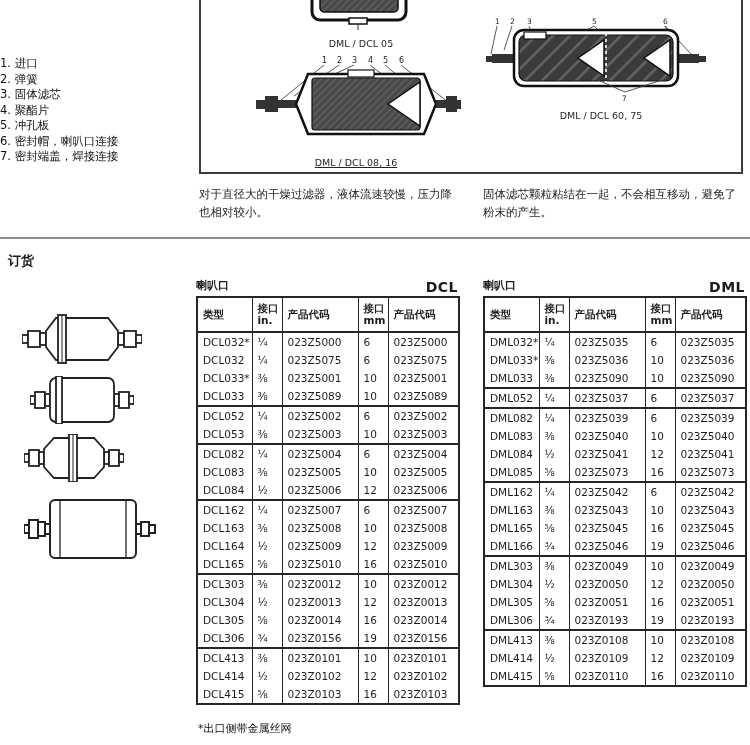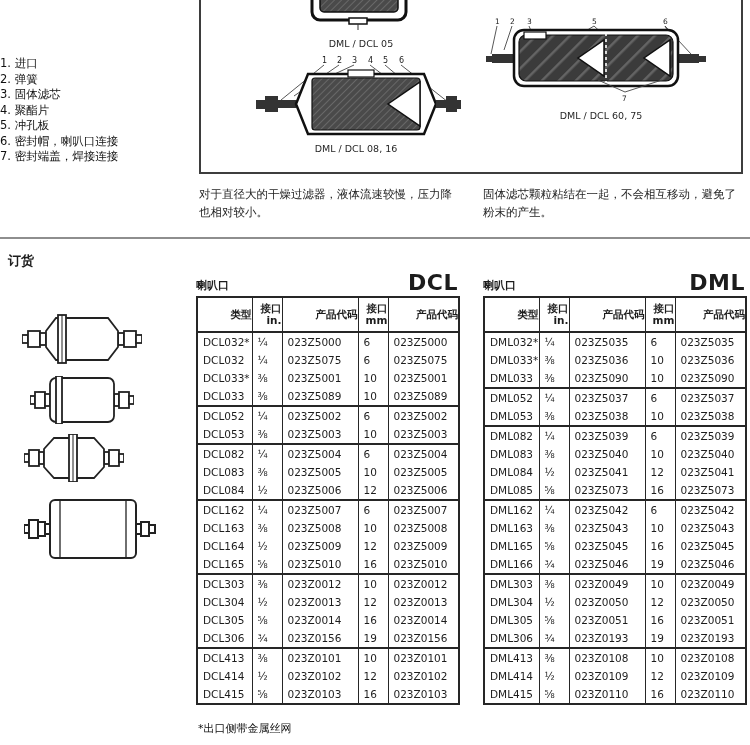--- a/index.html
+++ b/index.html
@@ -14,21 +14,21 @@
               font-size:11.5px;line-height:15.5px;color:#111;}
 
   .diagram-box{position:absolute;left:199px;top:-36px;width:544px;height:210px;
                border:2px solid #3d3d3d;background:#fff;box-sizing:border-box;}
   .diagram-box svg{position:absolute;}
   .svg-05{left:78px;top:4px;}
   .svg-0816{left:55px;top:86px;}
   .svg-6075{left:285px;top:50px;}
   .dlabel{position:absolute;font-size:9.5px;color:#262626;text-align:center;white-space:nowrap;}
   .label-05{left:90px;top:72px;width:140px;}
-  .label-0816{left:85px;top:177px;width:140px;}
+  .label-0816{left:85px;top:191px;width:140px;text-decoration:underline;}
   .label-6075{left:330px;top:144px;width:140px;}
 
   .para{position:absolute;top:186px;margin:0;font-size:11.5px;line-height:17.5px;color:#1e1e1e;}
   .para-left{left:199px;width:256px;}
   .para-right{left:483px;width:263px;}
 
   .divider{position:absolute;left:0;top:237px;width:750px;border-top:2px solid #8e8e8e;}
 
   .ordering-heading{position:absolute;left:8px;top:252px;margin:0;font-size:13px;font-weight:bold;}
 
@@ -36,24 +36,24 @@
   .o1{left:22px;top:310px;}
   .o2{left:30px;top:376px;}
   .o3{left:24px;top:434px;}
   .o4{left:24px;top:494px;}
 
   .table-block{position:absolute;top:263px;width:262px;}
   .tb-dcl{left:196px;}
   .tb-dml{left:483px;}
   .table-head-row{display:flex;justify-content:space-between;align-items:flex-end;height:31px;margin-bottom:2px;gap:35px;}
   .conn{font-size:11px;font-weight:bold;padding-bottom:1px;}
-  .ttl{font-size:22px;font-weight:bold;line-height:1;letter-spacing:.5px;}
+  .ttl{font-size:14px;font-weight:bold;line-height:1;letter-spacing:.5px;}
 
   table{border-collapse:collapse;table-layout:fixed;width:262px;border:2px solid #262626;background:#fff;}
-  th{font-size:10.5px;font-weight:bold;text-align:right;padding:2px 0 3px 5px;height:28px;
+  th{font-size:10.5px;font-weight:bold;text-align:left;padding:2px 0 3px 5px;height:28px;
      border-left:1.5px solid #262626;border-bottom:2px solid #262626;vertical-align:middle;line-height:12px;margin-left:20px;}
   td{font-size:10.5px;height:18px;line-height:18px;padding:0 0 0 5px;
      border-left:1.5px solid #262626;vertical-align:middle;white-space:nowrap;overflow:hidden;}
   th:first-child,td:first-child{border-left:none;}
   tr.group-start td{border-top:2px solid #262626;}
 
   .footnote{position:absolute;left:180px;top:721px;font-size:11px;color:#111;margin-left:18px;}
 </style>
 </head>
 <body>
@@ -449,27 +449,20 @@
             <td>10</td>
             <td>023Z5090</td>
           </tr>
           <tr class="group-start">
             <td>DML052</td>
             <td>¼</td>
             <td>023Z5037</td>
             <td>6</td>
             <td>023Z5037</td>
           </tr>
-          <tr>
-            <td>DML053</td>
-            <td>⅜</td>
-            <td>023Z5038</td>
-            <td>10</td>
-            <td>023Z5038</td>
-          </tr>
           <tr class="group-start">
             <td>DML082</td>
             <td>¼</td>
             <td>023Z5039</td>
             <td>6</td>
             <td>023Z5039</td>
           </tr>
           <tr>
             <td>DML083</td>
             <td>⅜</td>

